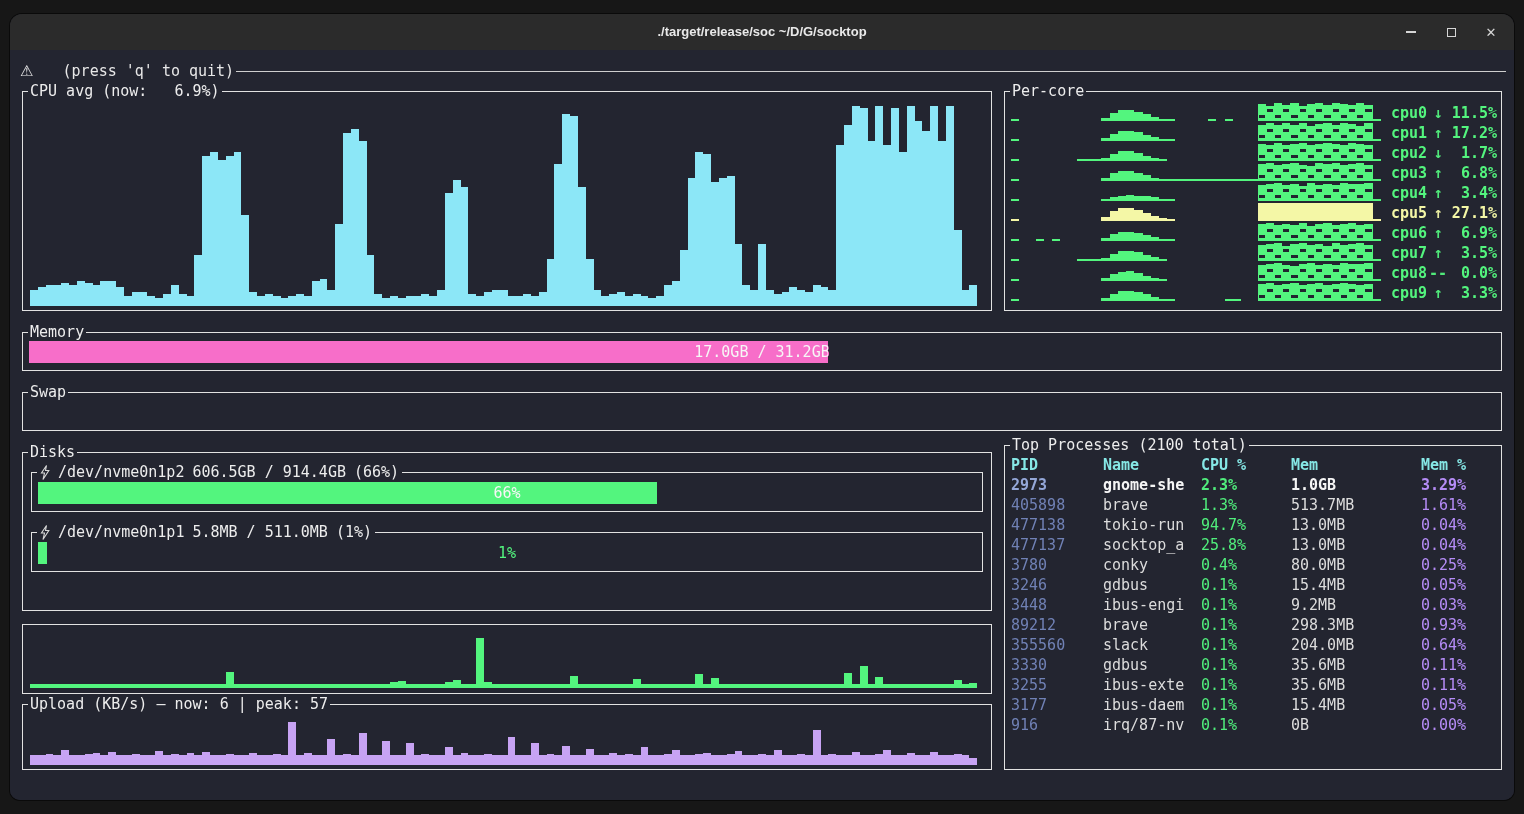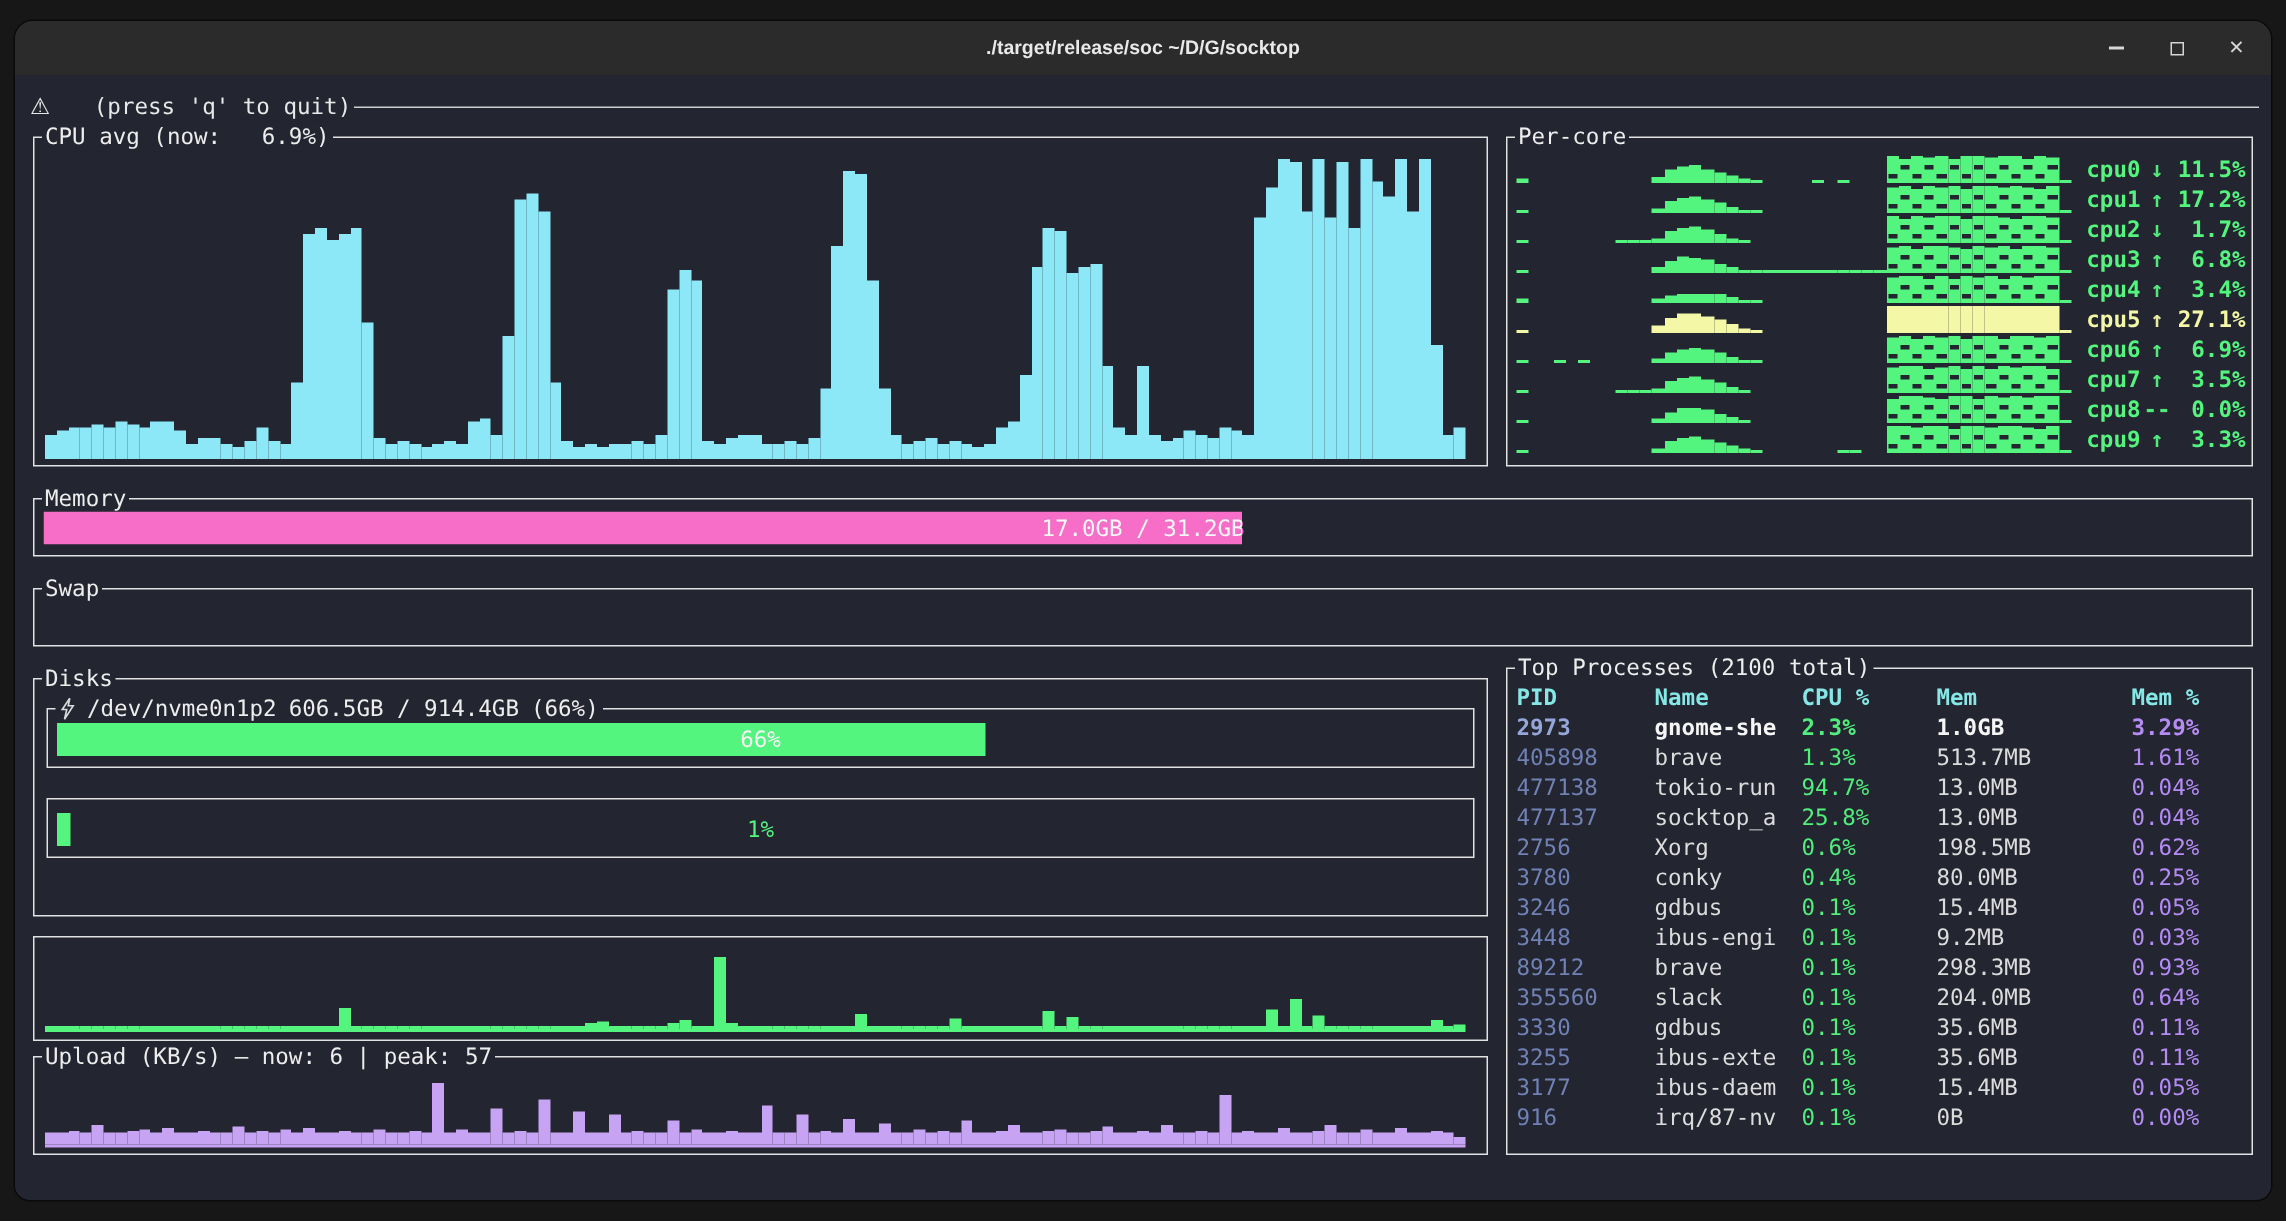--- a/index.html
+++ b/index.html
@@ -34,21 +34,21 @@
           color:#ededed;font-size:15px;line-height:20px;white-space:pre;}
 
   
   .chart{position:absolute;display:flex;align-items:flex-end;}
   .chart .bar{flex:1 1 0;background:var(--bar-color);position:relative;}
   .chart.baseline-green{border-bottom:2px solid var(--green);}
   .chart.baseline-purple{border-bottom:2px solid var(--purple);}
 
   
   .core-rows{position:absolute;left:6px;right:4px;top:11px;}
-  .core-row{height:20px;display:flex;align-items:center;}
+  .core-row{height:20px;display:flex;align-items:flex-start;}
   .spark{flex:1 1 auto;height:18px;display:flex;align-items:flex-end;margin-bottom:1px;}
   .spark .bar{flex:1 1 0;background:var(--bar-color);position:relative;}
   .spark .bar.hi::after{content:"";position:absolute;left:1px;right:1px;height:3px;bottom:3px;background:var(--bg);}
   .spark .bar.hi.alt::after{bottom:9px;}
   .core-label{flex:0 0 116px;display:flex;justify-content:flex-end;align-items:center;
               font-size:15px;font-weight:bold;line-height:20px;}
   .core-label .cname{}
   .core-label .arrow{width:22px;text-align:center;opacity:.95;}
   .core-label .cpct{width:48px;text-align:right;white-space:pre;}
 
@@ -814,20 +814,30 @@
           <div class="gauge" style="left:6px;right:6px;top:9px;height:22px;">
               <div class="gfill" style="width: 66%; background: rgb(83, 245, 126);"></div>
               <div class="glabel" style="color: rgb(83, 245, 126); line-height: 22px;">66%</div>
               <div class="gclip" style="width: 66%;">
                 <div class="glabel" style="width: 151.515%; line-height: 22px;">66%</div>
               </div>
             </div>
         </div>
 
         <div class="disk-box" style="top:79px;">
+          <div class="disk-title">
+            <span class="flash-icon">
+              <svg width="10" height="15" viewBox="0 0 10 15">
+                  <path d="M6.5 0.5 L1.5 8 H4.5 L3 14.5 L8.8 5.5 H5.5 Z" fill="none" stroke="#d9d9d9" stroke-width="1.1"></path>
+                </svg>
+            </span>
+            <span class="t">/dev/nvme0n1p1</span>
+            <span class="t">5.8MB / 511.0MB</span>
+            <span class="t">(1%)</span>
+          </div>
           <div class="gauge" style="left:6px;right:6px;top:9px;height:22px;">
               <div class="gfill" style="width: 1%; background: rgb(83, 245, 126);"></div>
               <div class="glabel" style="color: rgb(83, 245, 126); line-height: 22px;">1%</div>
               <div class="gclip" style="width: 1%;">
                 <div class="glabel" style="width: 10000%; line-height: 22px;">1%</div>
               </div>
             </div>
         </div>
       </div>
 
@@ -1117,27 +1127,20 @@
                 <span class="c pmempct">0.04%</span>
               </div>
               <div class="prow">
                 <span class="c pid">477137</span>
                 <span class="c pname">socktop_a</span>
                 <span class="c pcpu">25.8%</span>
                 <span class="c pmem">13.0MB</span>
                 <span class="c pmempct">0.04%</span>
               </div>
               <div class="prow">
-                <span class="c pid">2756</span>
-                <span class="c pname">Xorg</span>
-                <span class="c pcpu">0.6%</span>
-                <span class="c pmem">198.5MB</span>
-                <span class="c pmempct">0.62%</span>
-              </div>
-              <div class="prow">
                 <span class="c pid">3780</span>
                 <span class="c pname">conky</span>
                 <span class="c pcpu">0.4%</span>
                 <span class="c pmem">80.0MB</span>
                 <span class="c pmempct">0.25%</span>
               </div>
               <div class="prow">
                 <span class="c pid">3246</span>
                 <span class="c pname">gdbus</span>
                 <span class="c pcpu">0.1%</span>

